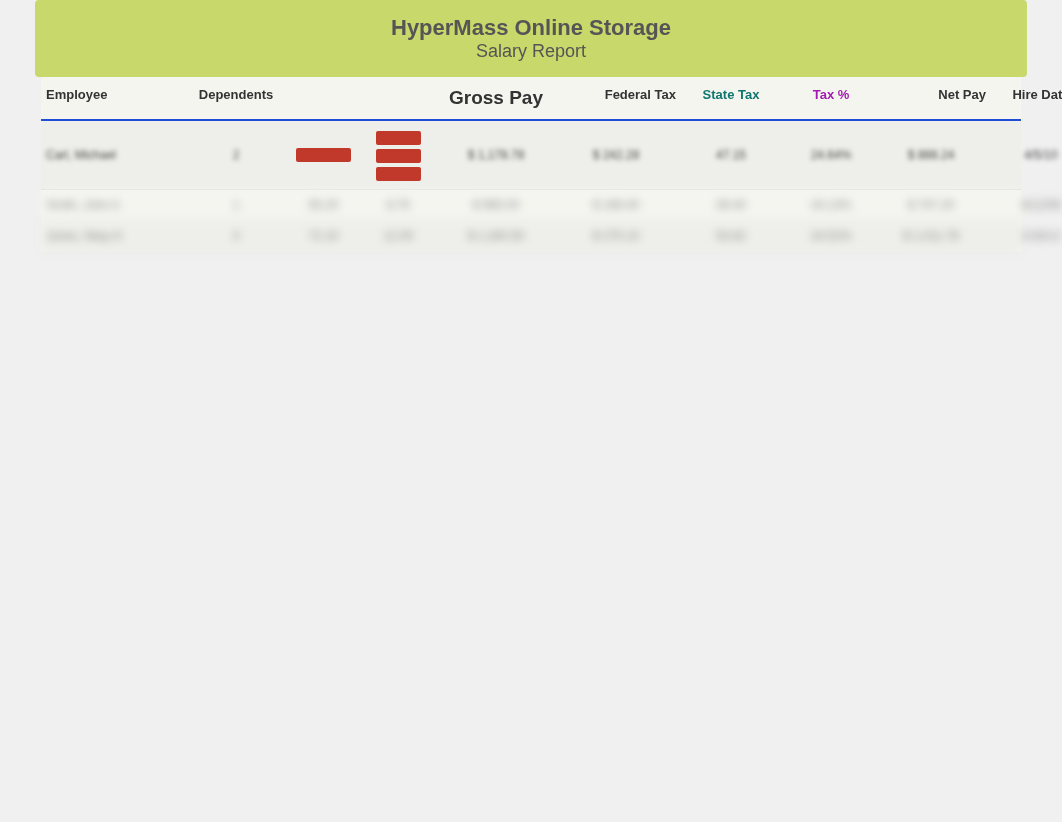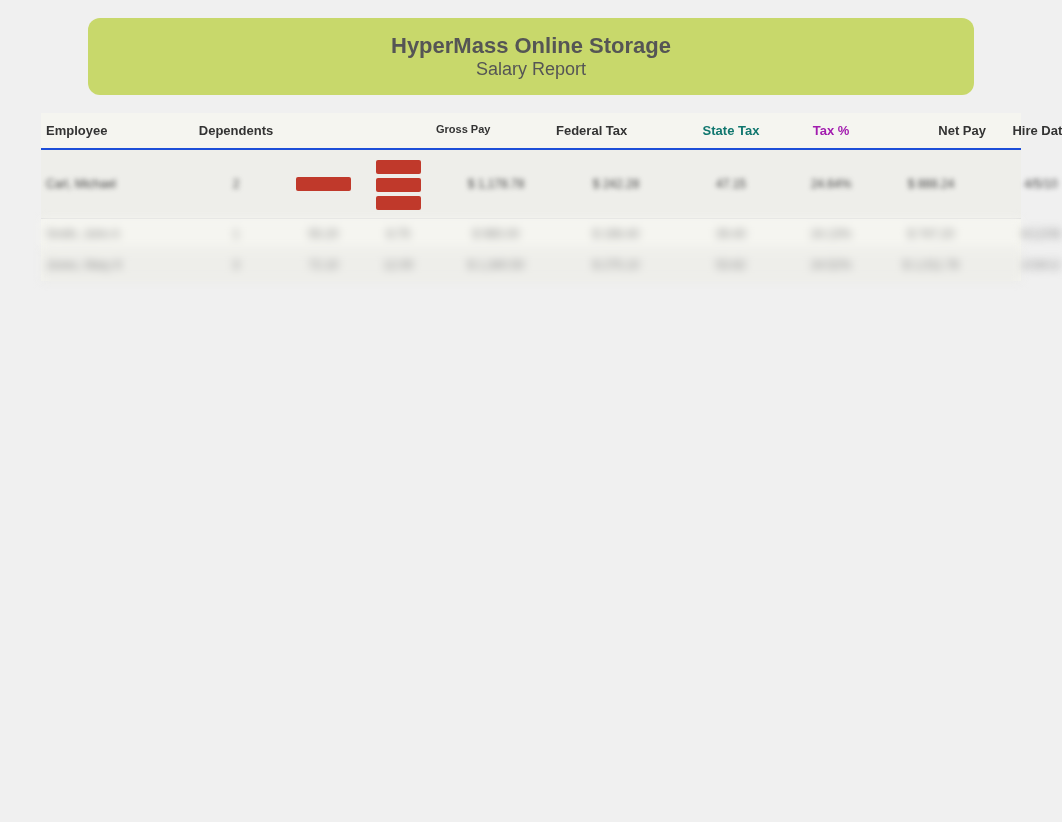--- a/index.html
+++ b/index.html
@@ -14,34 +14,34 @@
       background: #f0f0f0;
       font-family: Arial, sans-serif;
       font-size: 13px;
     }
   </style>
 </head>
 <body>
 
 <div>
 
-  <div style="background:#c8d86b; width:886px; margin:18px auto; padding:15px 20px; text-align:center; border-radius:12px;">
+  <div style="background:#c8d86b; width:992px; margin:0 auto; padding:15px 20px; text-align:center; border-radius:4px;">
     <div style="font-size:22px; font-weight:bold; color:#555; font-family:Arial,sans-serif;">HyperMass Online Storage</div>
     <div style="font-size:18px; color:#555; font-family:Arial,sans-serif;">Salary Report</div>
   </div>
 
   <div style="width:980px; margin:0 auto; background:#f5f5f0; font-family:Arial,sans-serif;">
 
     <div style="display:grid; grid-template-columns:140px 100px 75px 75px 120px 120px 110px 90px 110px 110px; padding:10px 5px; border-bottom:2px solid #1d4ed8; background:#f5f5f0;">
       <div style="font-weight:bold; color:#333; text-align:left; font-size:13px;">Employee</div>
       <div style="font-weight:bold; color:#333; text-align:center; font-size:13px;">Dependents</div>
       <div style="font-weight:bold; color:#333; text-align:center; font-size:13px;"></div>
       <div style="font-weight:bold; color:#333; text-align:center; font-size:13px;"></div>
-      <div style="font-weight:bold; color:#333; font-size:11px;">Gross Pay</div>
-      <div style="font-weight:bold; color:#333; text-align:left; font-size:13px;">Federal Tax</div>
+      <div style="font-weight:bold; color:#333; text-align:center; font-size:19px;">Gross Pay</div>
+      <div style="font-weight:bold; color:#333; text-align:right; font-size:13px;">Federal Tax</div>
       <div style="font-weight:bold; color:#0f766e; text-align:center; font-size:13px;">State Tax</div>
       <div style="font-weight:bold; color:#a21caf; text-align:center; font-size:13px;">Tax %</div>
       <div style="font-weight:bold; color:#333; text-align:right; font-size:13px;">Net Pay</div>
       <div style="font-weight:bold; color:#333; text-align:center; font-size:13px;">Hire Date</div>
     </div>
 
     <div style="display:grid; grid-template-columns:140px 100px 75px 75px 120px 120px 110px 90px 110px 110px; padding:8px 5px; border-bottom:1px solid #ddd; background:#eeeeea; align-items:center;">
       <div style="font-size:12px; color:#444; text-align:left; filter:blur(2.5px);">Carl, Michael</div>
       <div style="font-size:12px; color:#444; text-align:center; filter:blur(2.5px);">2</div>
 

